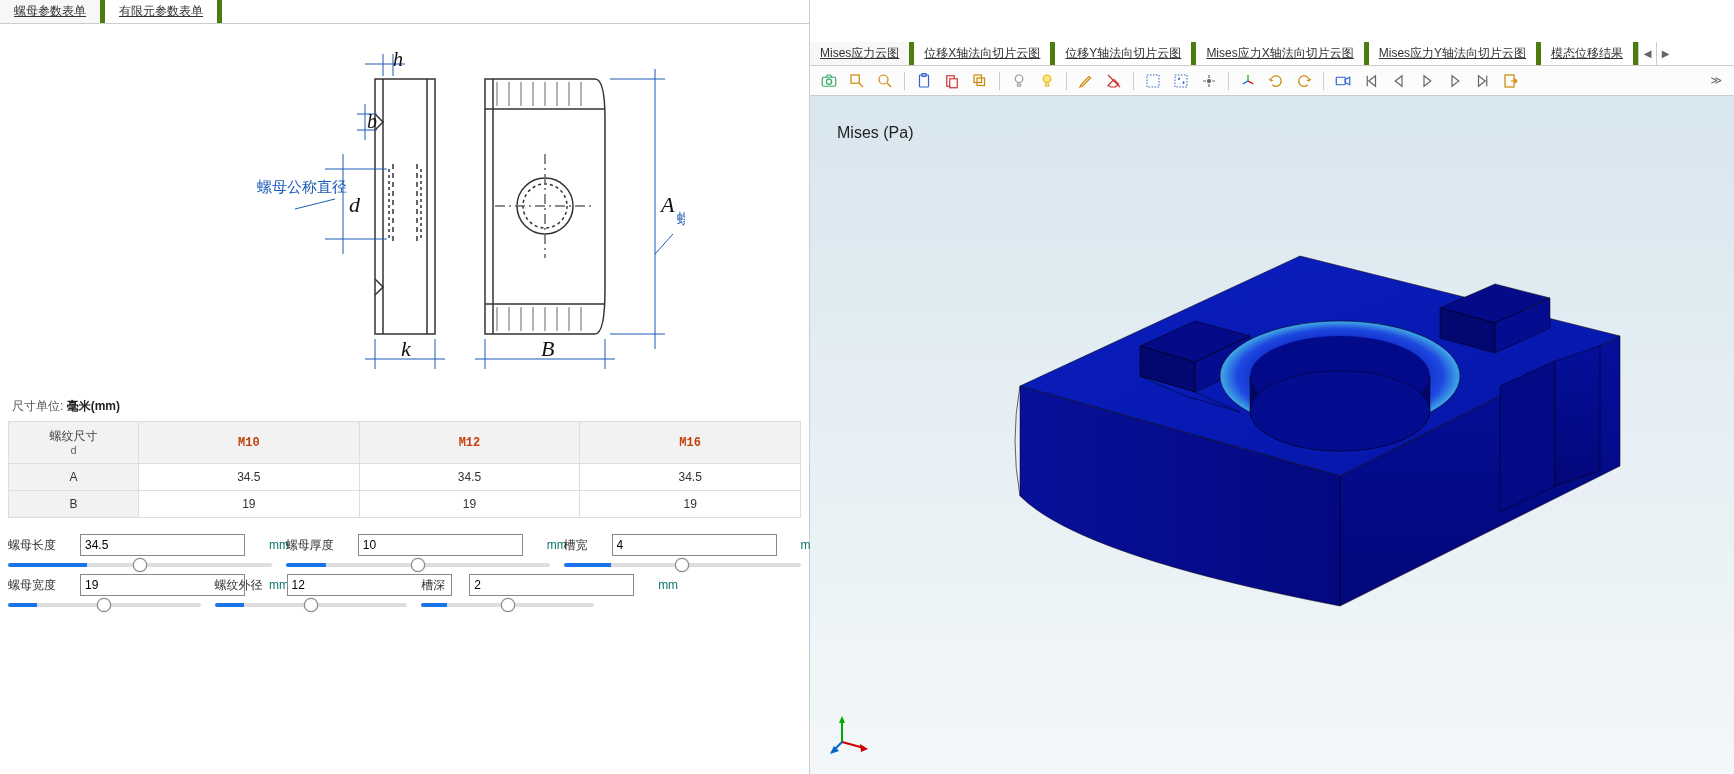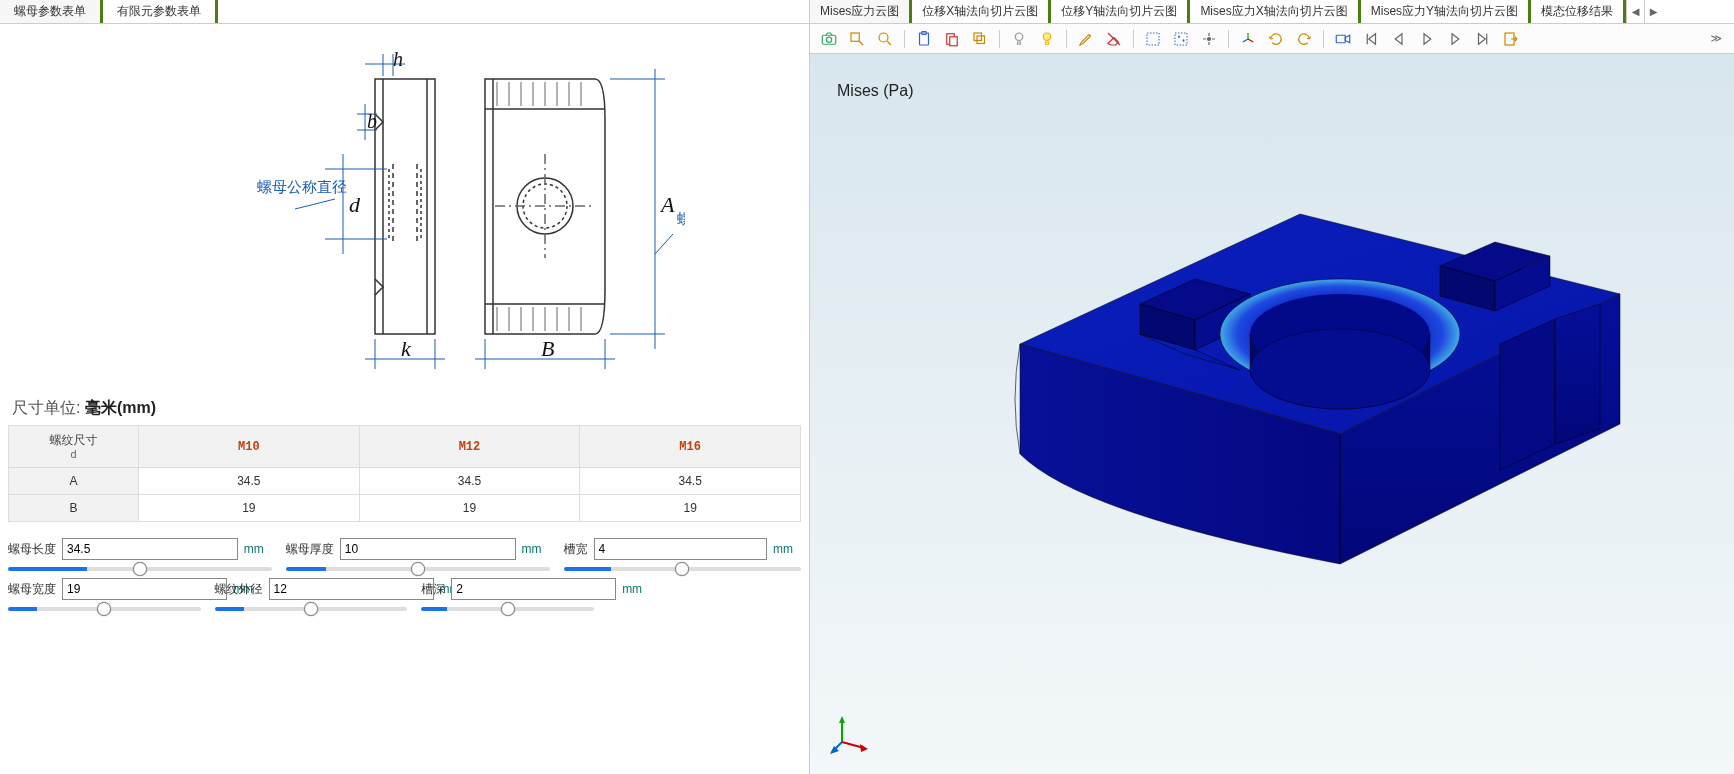--- a/index.html
+++ b/index.html
@@ -1,45 +1,45 @@
 <!DOCTYPE html>
 <html><head>
 <meta charset="utf-8">
 <style>
 * { box-sizing: border-box; margin: 0; padding: 0; }
 body { font-family: Arial, "Microsoft YaHei", sans-serif; font-size: 12px; color: #333; width: 1734px; height: 774px; overflow: hidden; background: #fff; }
 .main { display: flex; height: 774px; }
 .left-panel { width: 810px; border-right: 1px solid #ccc; display: flex; flex-direction: column; }
-.right-panel { flex: 1; display: flex; flex-direction: column; }
+.right-panel { flex: 1; display: flex; flex-direction: column; margin-top: 42px; }
 
 .tabs { display: flex; border-bottom: 1px solid #ccc; height: 24px; align-items: stretch; }
-.tab { padding: 4px 14px; border-right: 3px solid #4d7c0f; font-size: 12px; cursor: pointer; background: #fff; display: flex; align-items: center; white-space: nowrap; }
+.tab { padding: 4px 14px; border-right: 5px solid #4d7c0f; font-size: 12px; cursor: pointer; background: #fff; display: flex; align-items: center; white-space: nowrap; text-decoration: underline; }
 .tab.active { background: #f7f7f7; }
 .tab-nav { width: 18px; display:flex; align-items:center; justify-content:center; border-left:1px solid #ccc; cursor:pointer; font-size:10px; color:#666;}
 .tab-nav:last-child { border-right: none;}
 .tabs-right .tab { font-size:12px; padding:4px 10px;}
 
 .diagram-area { flex: 0 0 370px; display:flex; align-items:center; justify-content:center; background:#fff; position:relative; }
 .diagram-svg { width: 560px; height: 370px; }
 
-.unit-row { padding: 4px 12px; font-size: 16px; color:#555;}
+.unit-row { padding: 4px 12px; font-size: 12px; color:#555;}
 .unit-row b { color:#222;}
 
 .tbl { width: calc(100% - 16px); margin: 2px 8px 10px 8px; border-collapse: collapse; font-size: 12px; }
 .tbl th, .tbl td { border: 1px solid #ddd; padding: 6px 4px; text-align:center; }
 .tbl th { background:#f2f2f2; font-weight:normal; color:#444;font-family:Liberation Mono, monospace;}
 .tbl .hdr-col { background:#f2f2f2; width: 130px;}
 .tbl a.size-link { color:#c2410c; text-decoration:none; font-weight:bold;}
 .tbl .sublabel { font-size:11px; color:#666;}
 
 .controls { padding: 6px 8px 8px 8px; }
 .crow { display:flex; gap: 14px; margin-bottom: 4px;}
 .cgroup { flex:1; min-width: 0;}
 .cgroup.narrow { flex: 0.9;}
-.cg-line { display:flex; align-items:center; gap:6px;}
+.cg-line { display:flex; align-items:center; gap:24px;}
 .cg-label { font-size:12px; color:#333; white-space:nowrap;}
 .cg-input { flex:1; border:1px solid #888; height:22px; padding:2px 4px; font-size:12px; outline:none;}
 .cg-unit { font-size:12px; color:#0f766e; width:28px;}
 .slider { width: 100%; margin-top:6px; appearance:none; height:4px; background:linear-gradient(to right,#1a73e8 0%, #1a73e8 var(--p,30%), #ddd var(--p,30%), #ddd 100%); border-radius:2px; outline:none;}
 .slider::-webkit-slider-thumb { appearance:none; width:14px; height:14px; border-radius:50%; background:#fff; border:1px solid #888; box-shadow:0 0 1px #666;}
 
 .toolbar { height: 30px; border-bottom:1px solid #ccc; display:flex; align-items:center; padding:0 6px; gap:2px; background:#fcfcfc;}
 .tbtn { width:26px; height:24px; display:flex; align-items:center; justify-content:center; cursor:pointer; border-radius:2px;}
 .tsep { width:1px; height:18px; background:#ccc; margin:0 4px;}
 .tbtn svg { width:18px; height:18px; }

